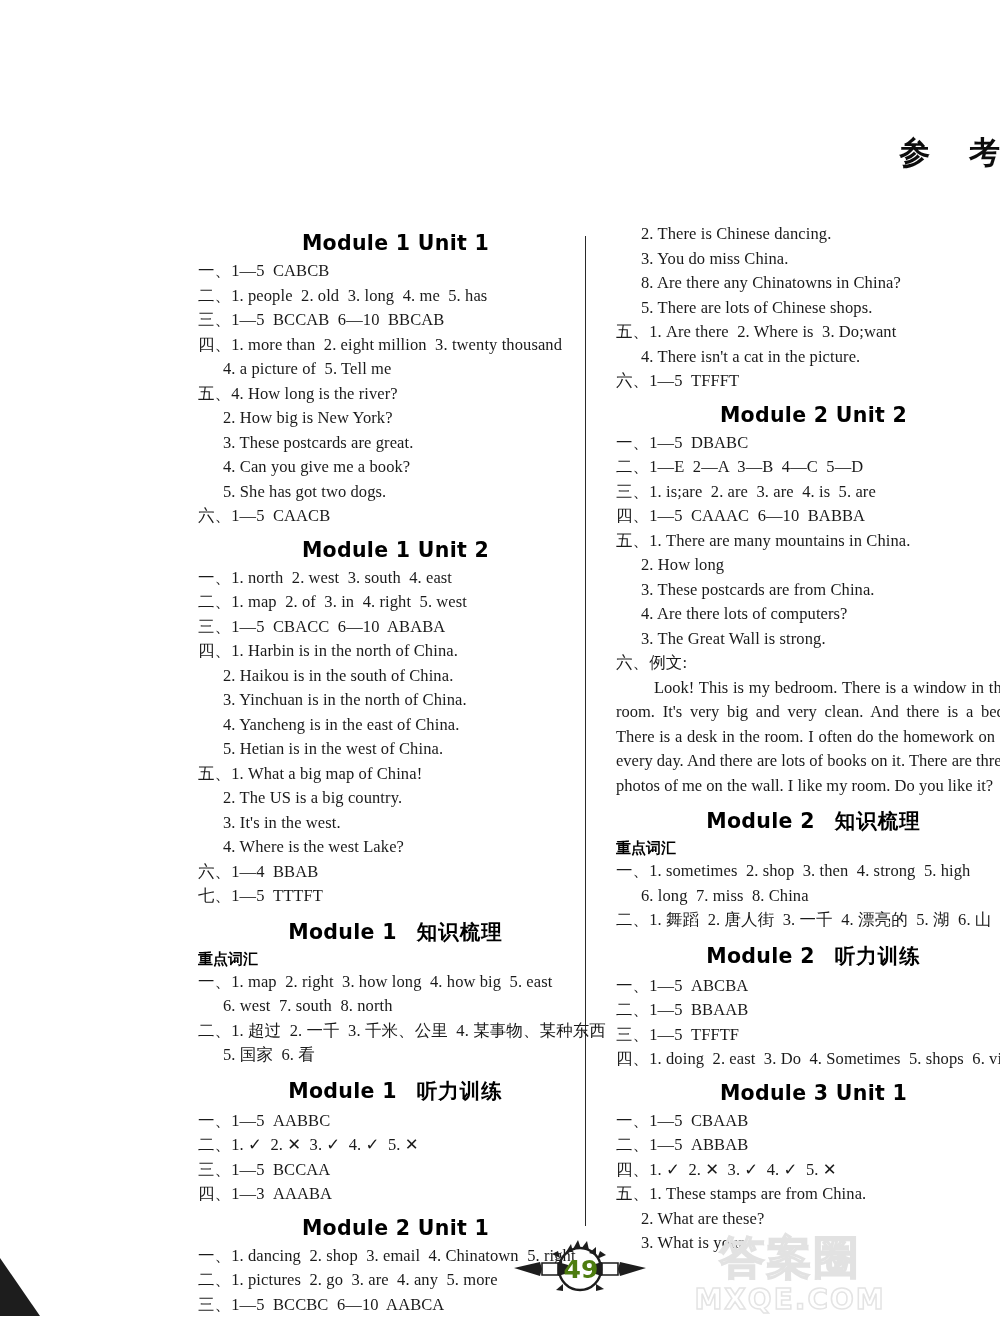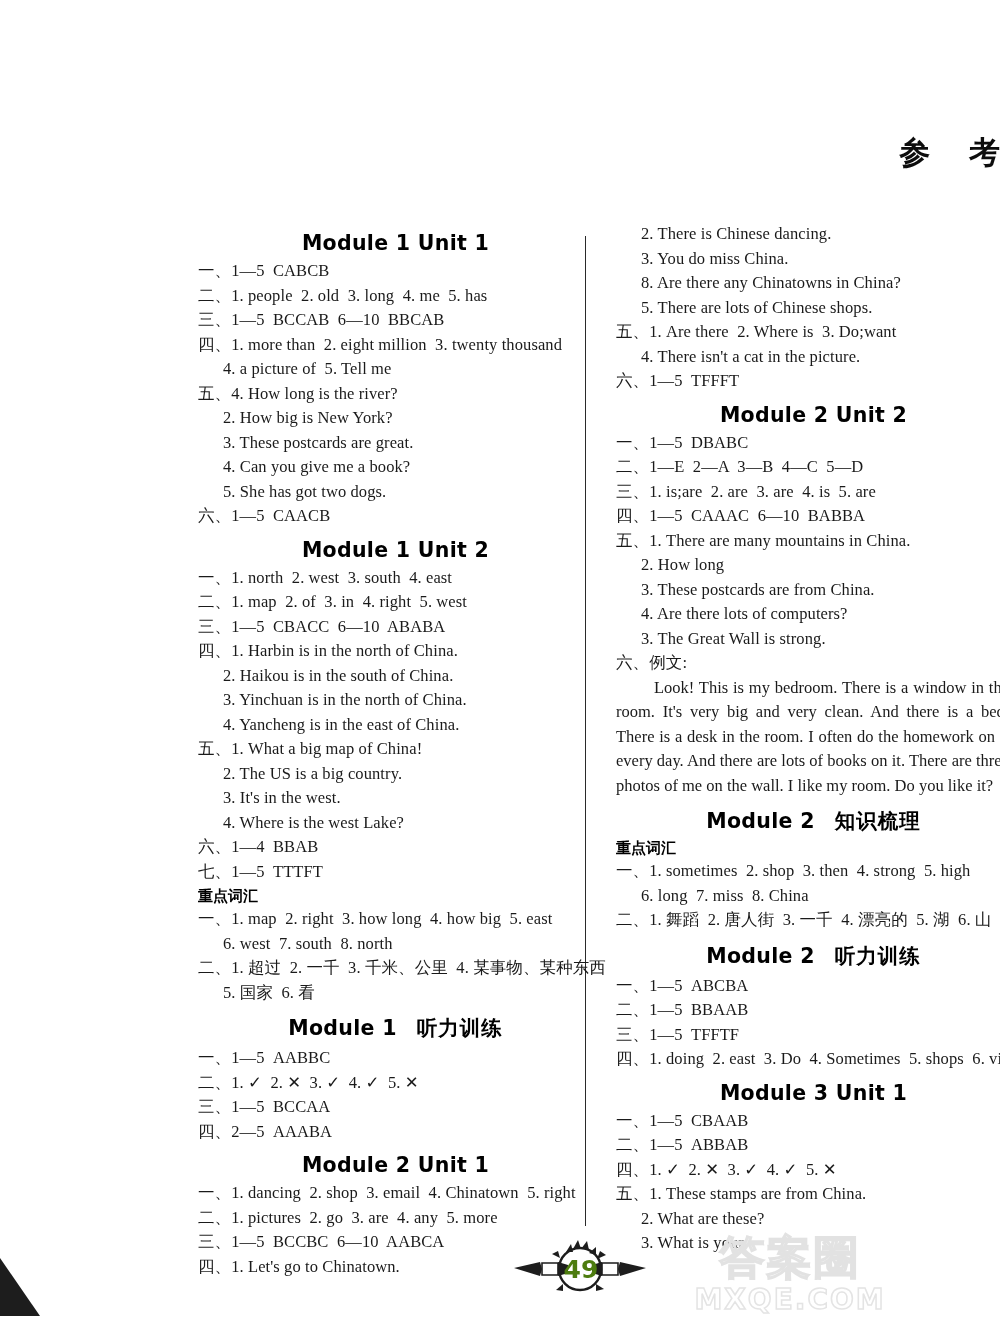--- a/index.html
+++ b/index.html
@@ -171,36 +171,38 @@
         <div class="ln ind">5. She has got two dogs.</div>
         <div class="ln">六、1—5  CAACB</div>
         <h2 class="modhead"><span>Module 1 Unit 2</span></h2>
         <div class="ln">一、1. north  2. west  3. south  4. east</div>
         <div class="ln">二、1. map  2. of  3. in  4. right  5. west</div>
         <div class="ln">三、1—5  CBACC  6—10  ABABA</div>
         <div class="ln">四、1. Harbin is in the north of China.</div>
         <div class="ln ind">2. Haikou is in the south of China.</div>
         <div class="ln ind">3. Yinchuan is in the north of China.</div>
         <div class="ln ind">4. Yancheng is in the east of China.</div>
+        <div class="ln ind">5. Hetian is in the west of China.</div>
         <div class="ln">五、1. What a big map of China!</div>
         <div class="ln ind">2. The US is a big country.</div>
         <div class="ln ind">3. It's in the west.</div>
         <div class="ln ind">4. Where is the west Lake?</div>
         <div class="ln">六、1—4  BBAB</div>
         <div class="ln">七、1—5  TTTFT</div>
+        <h2 class="modhead cn"><span>Module 1</span><span class="gap"></span><span class="cnpart">知识梳理</span></h2>
         <div class="subhead">重点词汇</div>
         <div class="ln">一、1. map  2. right  3. how long  4. how big  5. east</div>
         <div class="ln ind">6. west  7. south  8. north</div>
         <div class="ln">二、1. 超过  2. 一千  3. 千米、公里  4. 某事物、某种东西</div>
         <div class="ln ind">5. 国家  6. 看</div>
         <h2 class="modhead cn"><span>Module 1</span><span class="gap"></span><span class="cnpart">听力训练</span></h2>
         <div class="ln">一、1—5  AABBC</div>
         <div class="ln">二、1. ✓  2. ✕  3. ✓  4. ✓  5. ✕</div>
         <div class="ln">三、1—5  BCCAA</div>
-        <div class="ln">四、2—5  AAABA</div>
+        <div class="ln">四、1—3  AAABA</div>
         <h2 class="modhead"><span>Module 2 Unit 1</span></h2>
         <div class="ln">一、1. dancing  2. shop  3. email  4. Chinatown  5. right</div>
         <div class="ln">二、1. pictures  2. go  3. are  4. any  5. more</div>
         <div class="ln">三、1—5  BCCBC  6—10  AABCA</div>
         <div class="ln">四、1. Let's go to Chinatown.</div>
       </div>
     <div class="col col-right" id="col-right">
         <div class="ln ind">2. There is Chinese dancing.</div>
         <div class="ln ind">3. You do miss China.</div>
         <div class="ln ind">8. Are there any Chinatowns in China?</div>

